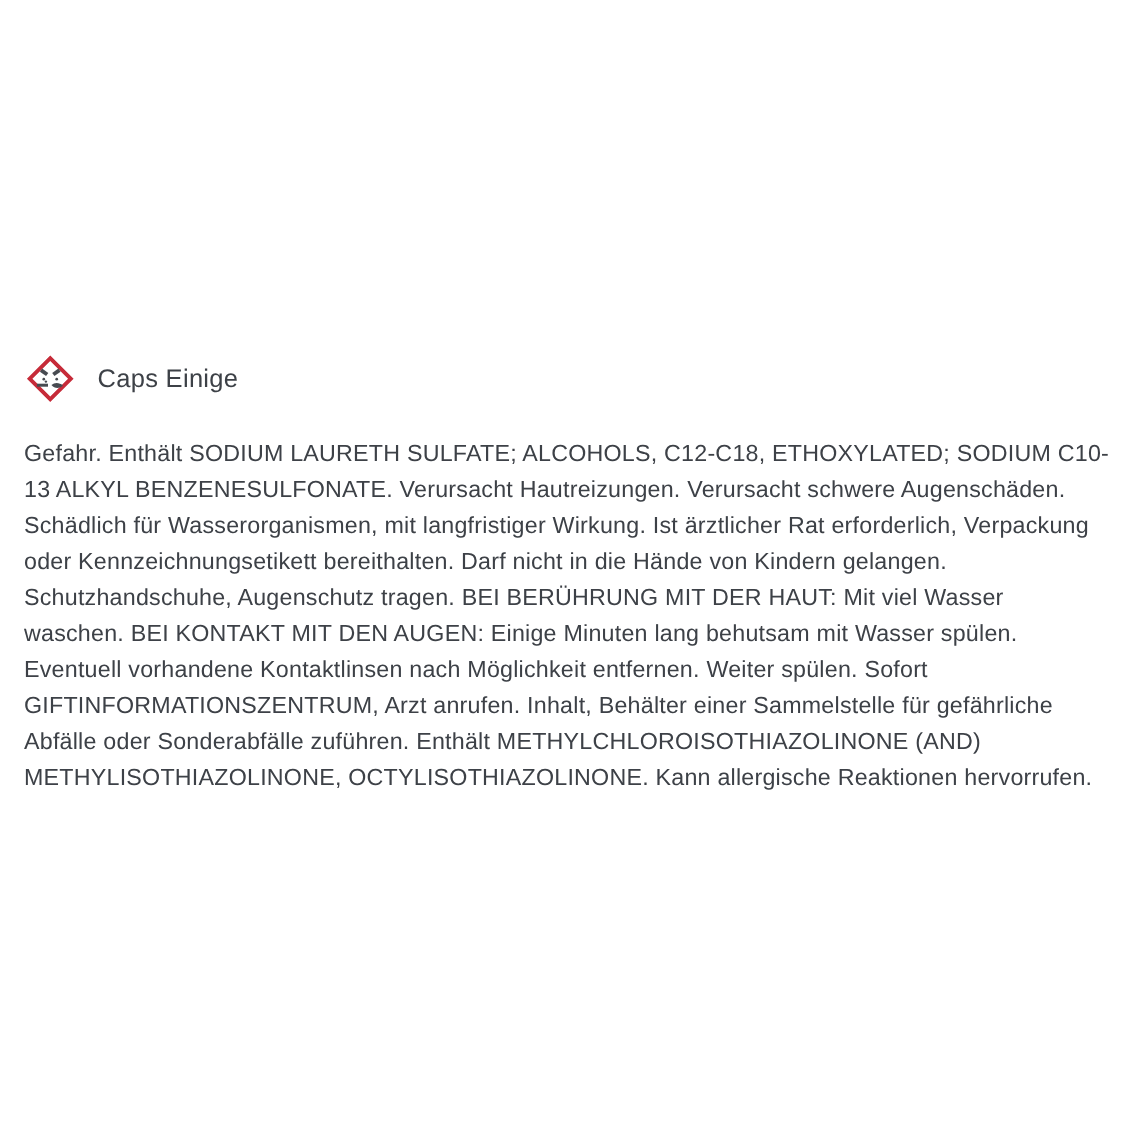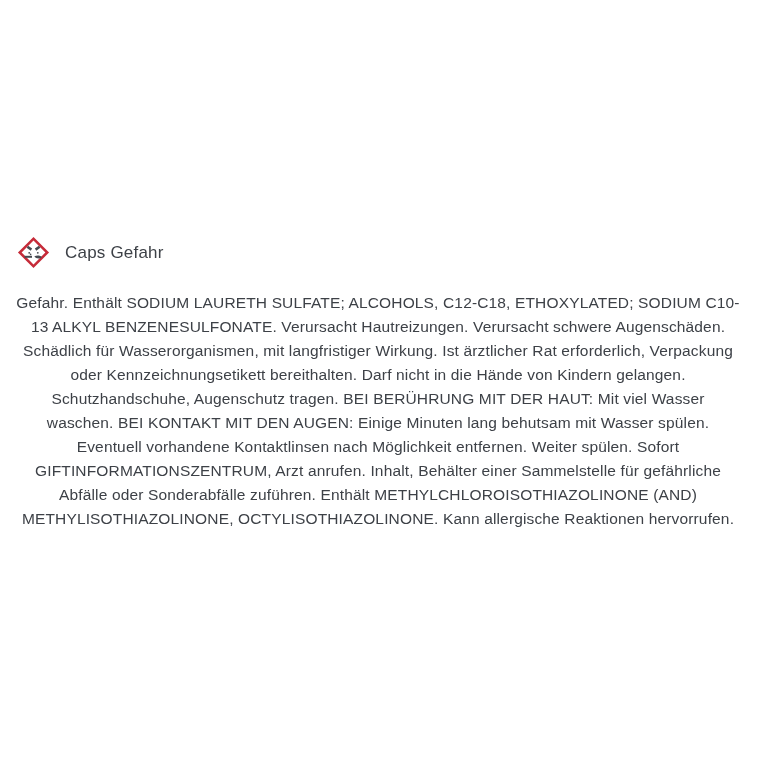--- a/index.html
+++ b/index.html
@@ -32,21 +32,21 @@
     color: #3d4147;
     letter-spacing: 0.2px;
   }
   .warning-text {
     margin-top: 22px;
     width: 724px;
     font-size: 15.5px;
     line-height: 24px;
     color: #3d4147;
     letter-spacing: 0.15px;
-    text-align: center;
+    text-align: left;
   }
 </style>
 </head>
 <body>
 
 <div class="hazard-section">
 
   <div class="hazard-header">
     <span class="pictogram">
       <svg width="33" height="33" viewBox="0 0 33 33" xmlns="http://www.w3.org/2000/svg">
@@ -57,18 +57,18 @@
           <path d="M9.6 11.8 l4.1 2.9 1.5 -2.1 -4.1 -2.9 z"></path>
           <path d="M23.4 11.8 l-4.1 2.9 -1.5 -2.1 4.1 -2.9 z"></path>
           <circle cx="12.2" cy="16.8" r="0.9"></circle>
           <circle cx="13.6" cy="18.4" r="0.8"></circle>
           <circle cx="20.8" cy="16.8" r="0.9"></circle>
           <rect x="7.6" y="19.8" width="7.4" height="2"></rect>
           <path d="M17.3 20.6 q2.1 -1.6 4.6 -1.1 q2.5 0.5 3.1 1.5 q-1 1.6 -3.6 1.6 q-2.6 0 -4.1 -2 z"></path>
         </g>
       </svg>
     </span>
-    <span class="product-title">Caps Gefahr</span>
+    <span class="product-title">Caps Einige</span>
   </div>
 
   <div class="warning-text">Gefahr. Enthält SODIUM LAURETH SULFATE; ALCOHOLS, C12-C18, ETHOXYLATED; SODIUM C10-13 ALKYL BENZENESULFONATE. Verursacht Hautreizungen. Verursacht schwere Augenschäden. Schädlich für Wasserorganismen, mit langfristiger Wirkung. Ist ärztlicher Rat erforderlich, Verpackung oder Kennzeichnungsetikett bereithalten. Darf nicht in die Hände von Kindern gelangen. Schutzhandschuhe, Augenschutz tragen. BEI BERÜHRUNG MIT DER HAUT: Mit viel Wasser waschen. BEI KONTAKT MIT DEN AUGEN: Einige Minuten lang behutsam mit Wasser spülen. Eventuell vorhandene Kontaktlinsen nach Möglichkeit entfernen. Weiter spülen. Sofort GIFTINFORMATIONSZENTRUM, Arzt anrufen. Inhalt, Behälter einer Sammelstelle für gefährliche Abfälle oder Sonderabfälle zuführen. Enthält METHYLCHLOROISOTHIAZOLINONE (AND) METHYLISOTHIAZOLINONE, OCTYLISOTHIAZOLINONE. Kann allergische Reaktionen hervorrufen.</div>
 
 </div>
 
 </body></html>

